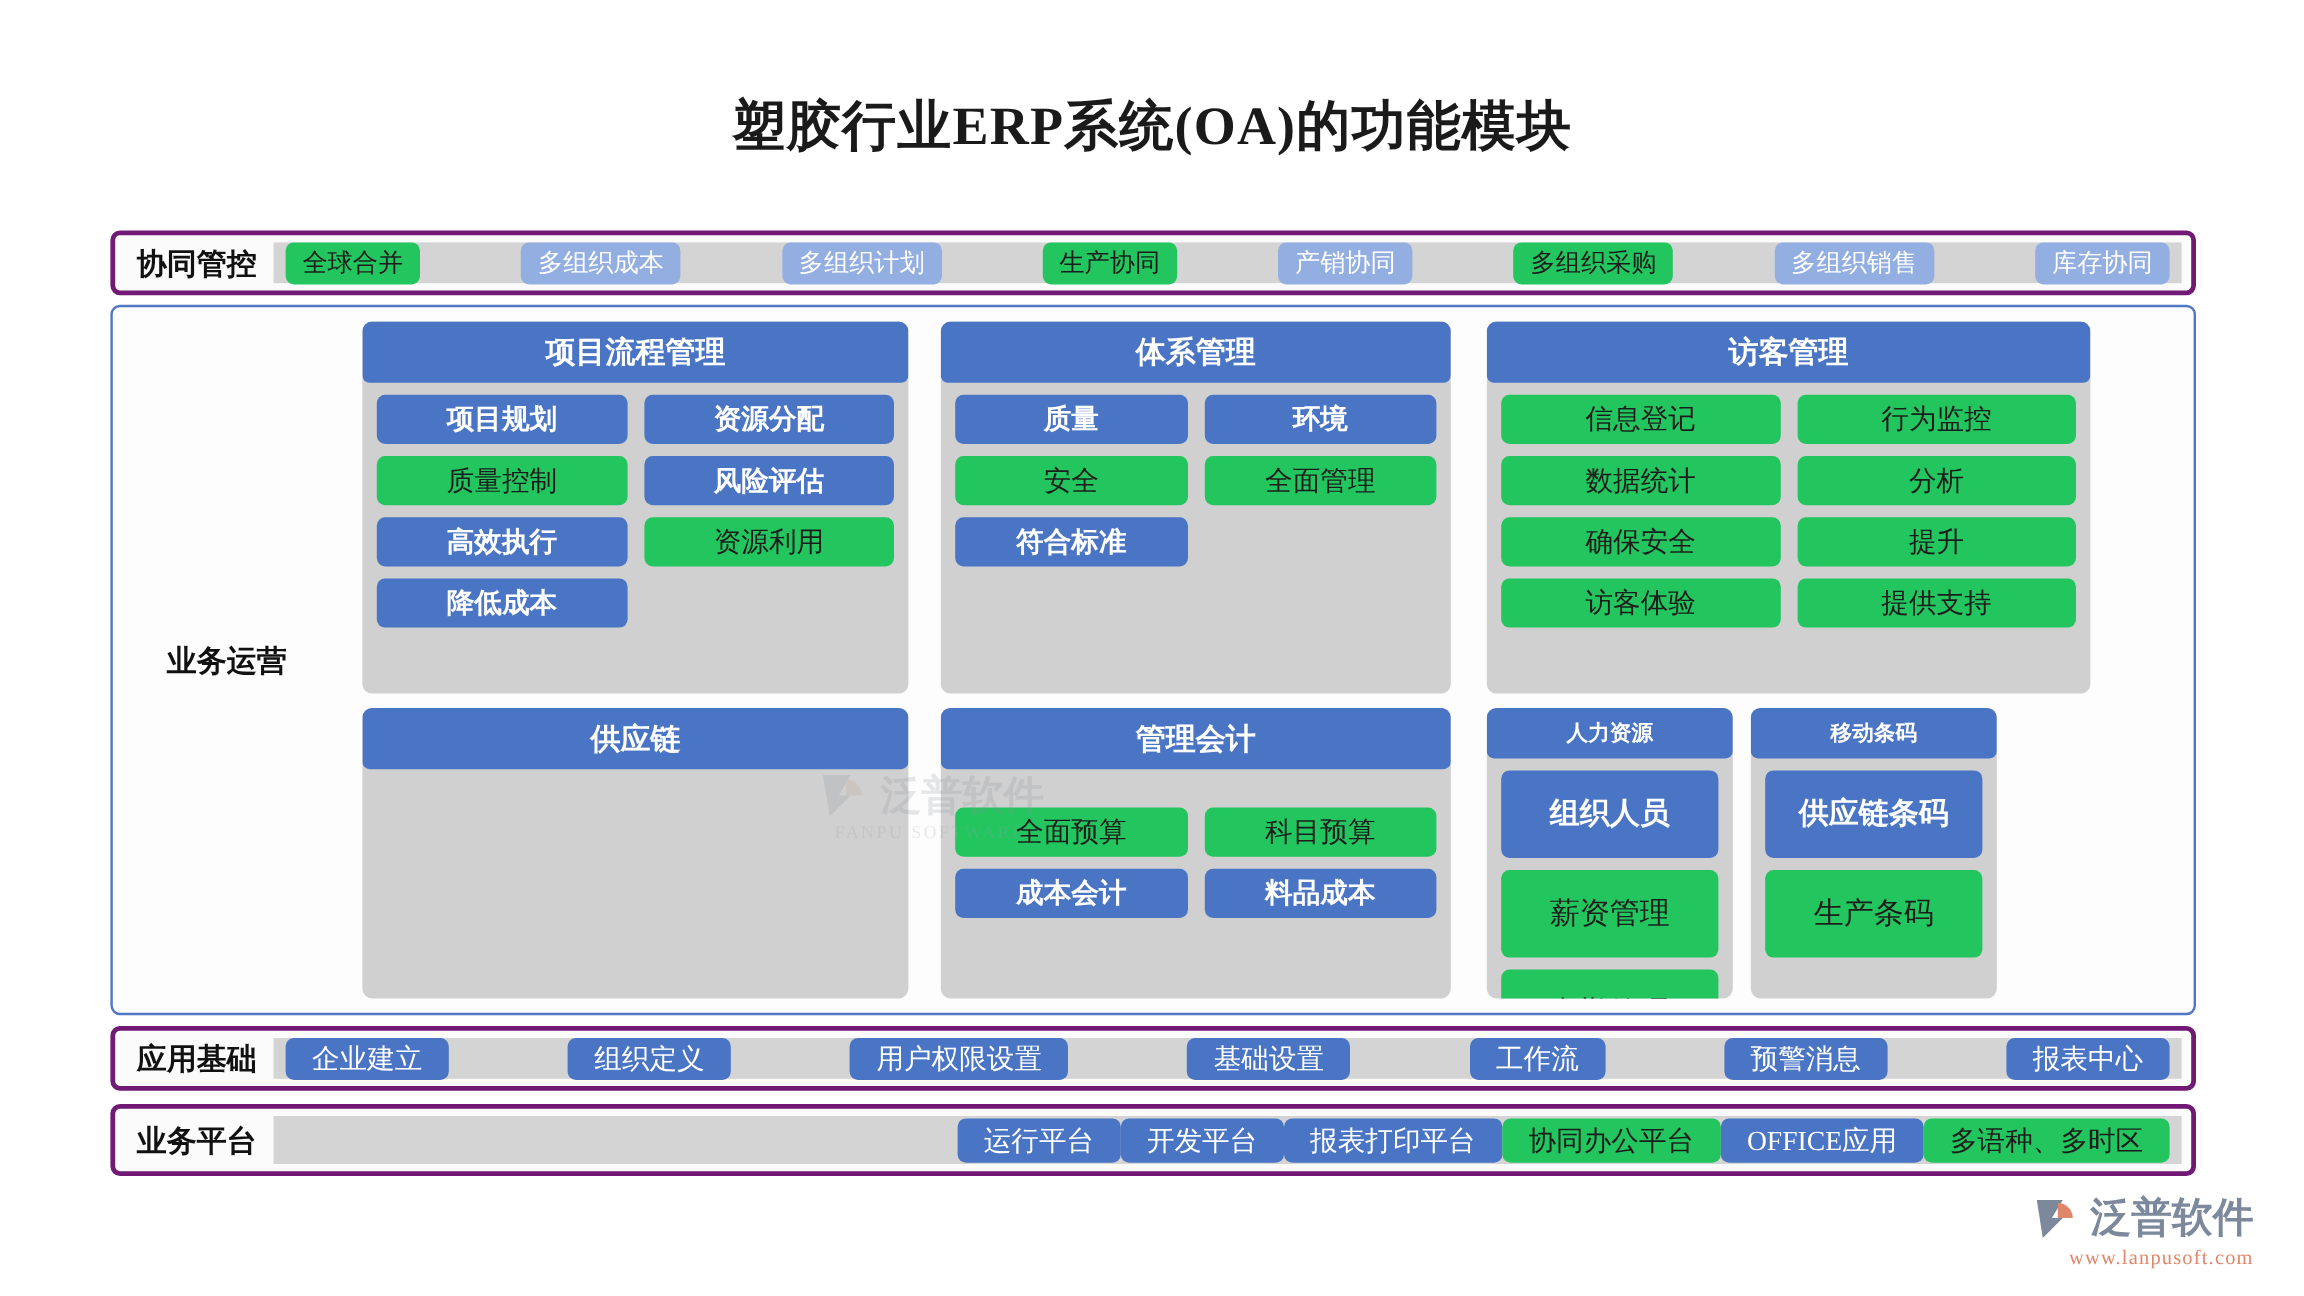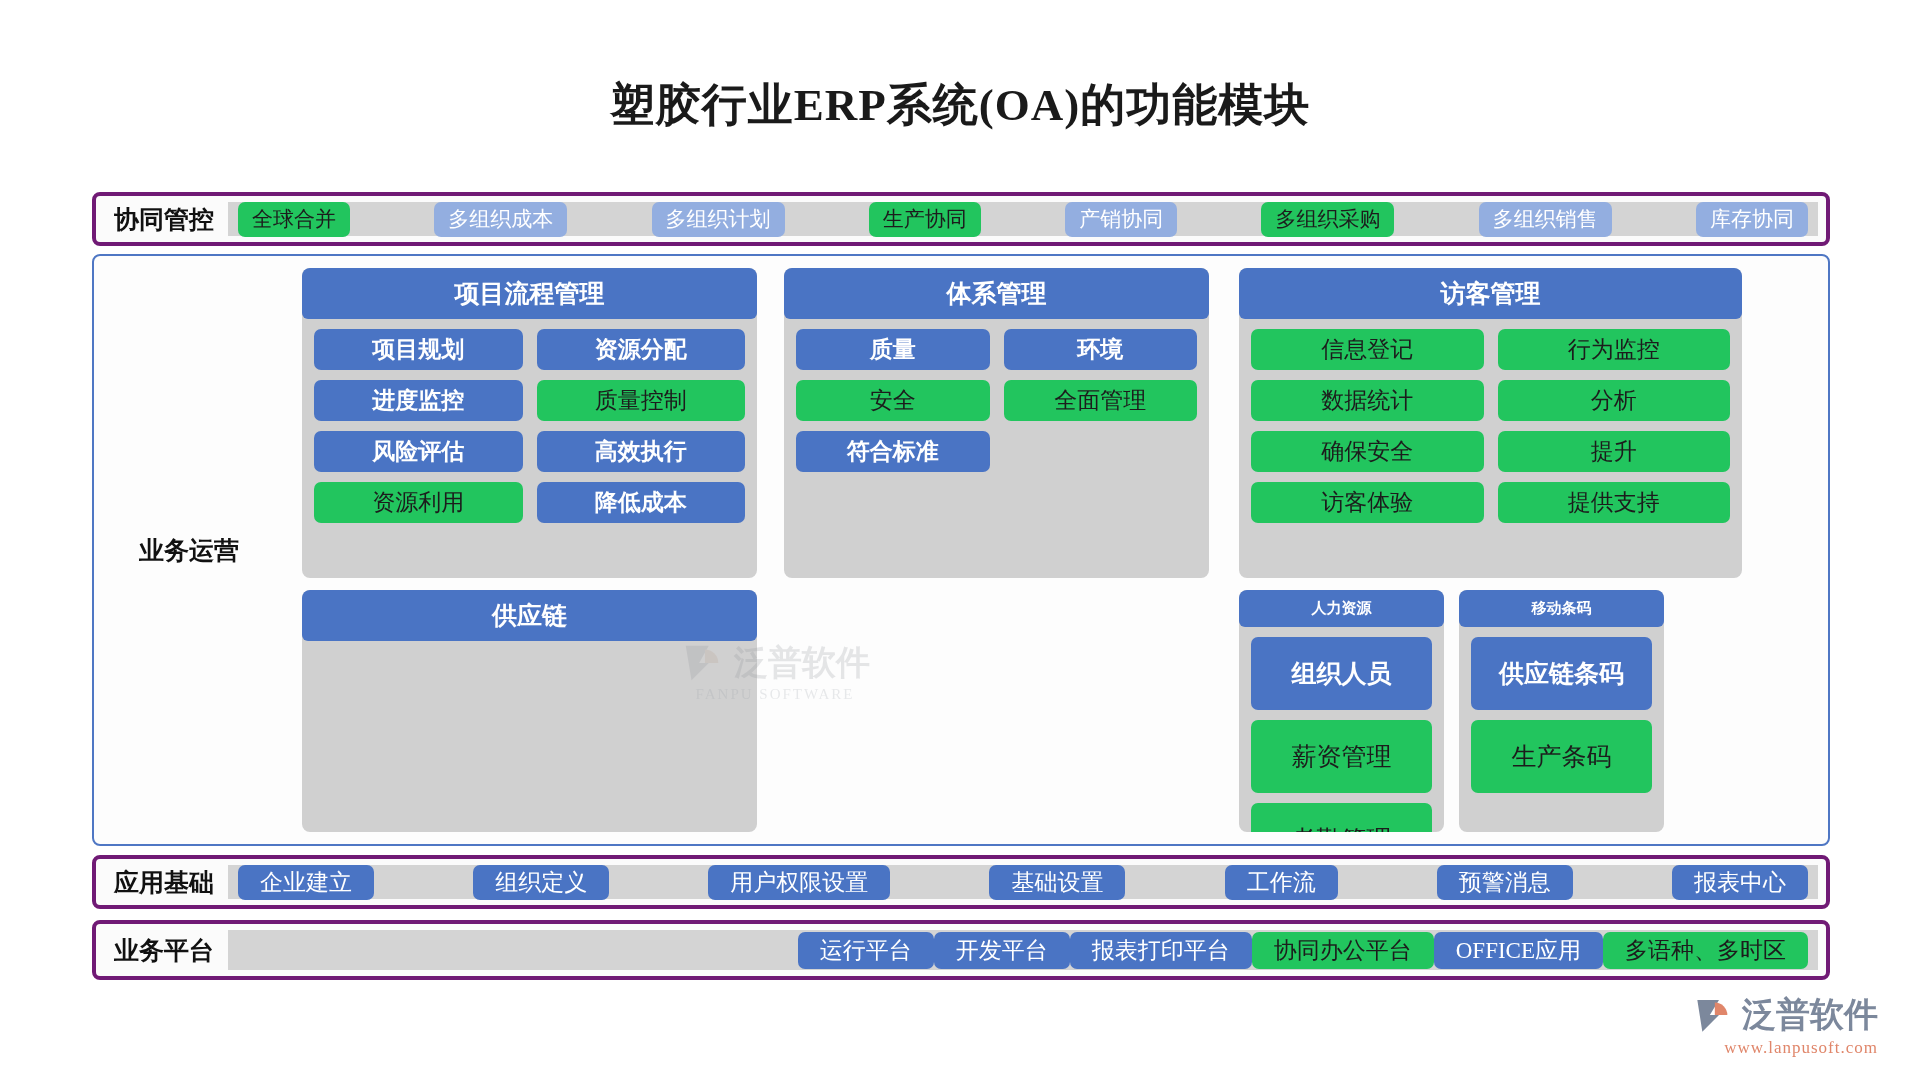--- a/index.html
+++ b/index.html
@@ -138,21 +138,21 @@
   .module.single .module-body .pill{ flex:0 0 100%; }
 
   
   #mod-project{ left:18px;  top:12px;  width:455px; height:310px; }
   #mod-system{  left:500px; top:12px;  width:425px; height:310px; }
   #mod-visitor{ left:955px; top:12px;  width:503px; height:310px; }
   #mod-supply{  left:18px;  top:334px; width:455px; height:242px; }
   #mod-account{ left:500px; top:334px; width:425px; height:242px; }
   #mod-hr{      left:955px; top:334px; width:205px; height:242px; }
   #mod-barcode{ left:1175px;top:334px; width:205px; height:242px; }
-  #mod-hr .module-head, #mod-barcode .module-head{ font-size:15px; }
+  #mod-hr .module-head, #mod-barcode .module-head{ font-size:18px; }
   #mod-hr .module-body .pill, #mod-barcode .module-body .pill{ flex:0 0 100%; font-size:25px; padding:24px 4px; }
   #mod-account .module-body{ padding-top:22px; }
 
   
   #watermark{
     position:absolute;
     left:680px; top:640px;
     opacity:.22;
     pointer-events:none;
     display:flex;
@@ -202,21 +202,20 @@
 
 <div id="ops-frame">
   <div id="ops-label">业务运营</div>
   <div id="ops-grid">
 
     <div class="module" id="mod-project">
       <div class="module-head">项目流程管理</div>
       <div class="module-body">
         <div class="pill blue">项目规划</div>
         <div class="pill blue">资源分配</div>
-        <div class="pill blue">进度监控</div>
         <div class="pill light">质量控制</div>
         <div class="pill blue">风险评估</div>
         <div class="pill blue">高效执行</div>
         <div class="pill light">资源利用</div>
         <div class="pill blue">降低成本</div>
       </div>
     </div>
 
     <div class="module" id="mod-system">
       <div class="module-head">体系管理</div>
@@ -240,20 +239,29 @@
         <div class="pill light">提升</div>
         <div class="pill light">访客体验</div>
         <div class="pill light">提供支持</div>
       </div>
     </div>
 
     <div class="module" id="mod-supply">
       <div class="module-head">供应链</div>
     </div>
 
+    <div class="module" id="mod-account">
+      <div class="module-head">管理会计</div>
+      <div class="module-body">
+        <div class="pill light">全面预算</div>
+        <div class="pill light">科目预算</div>
+        <div class="pill blue">成本会计</div>
+        <div class="pill blue">料品成本</div>
+      </div>
+    </div>
 
     <div class="module single" id="mod-hr">
       <div class="module-head">人力资源</div>
       <div class="module-body">
         <div class="pill blue">组织人员</div>
         <div class="pill light">薪资管理</div>
         <div class="pill light">考勤管理</div>
       </div>
     </div>
 

